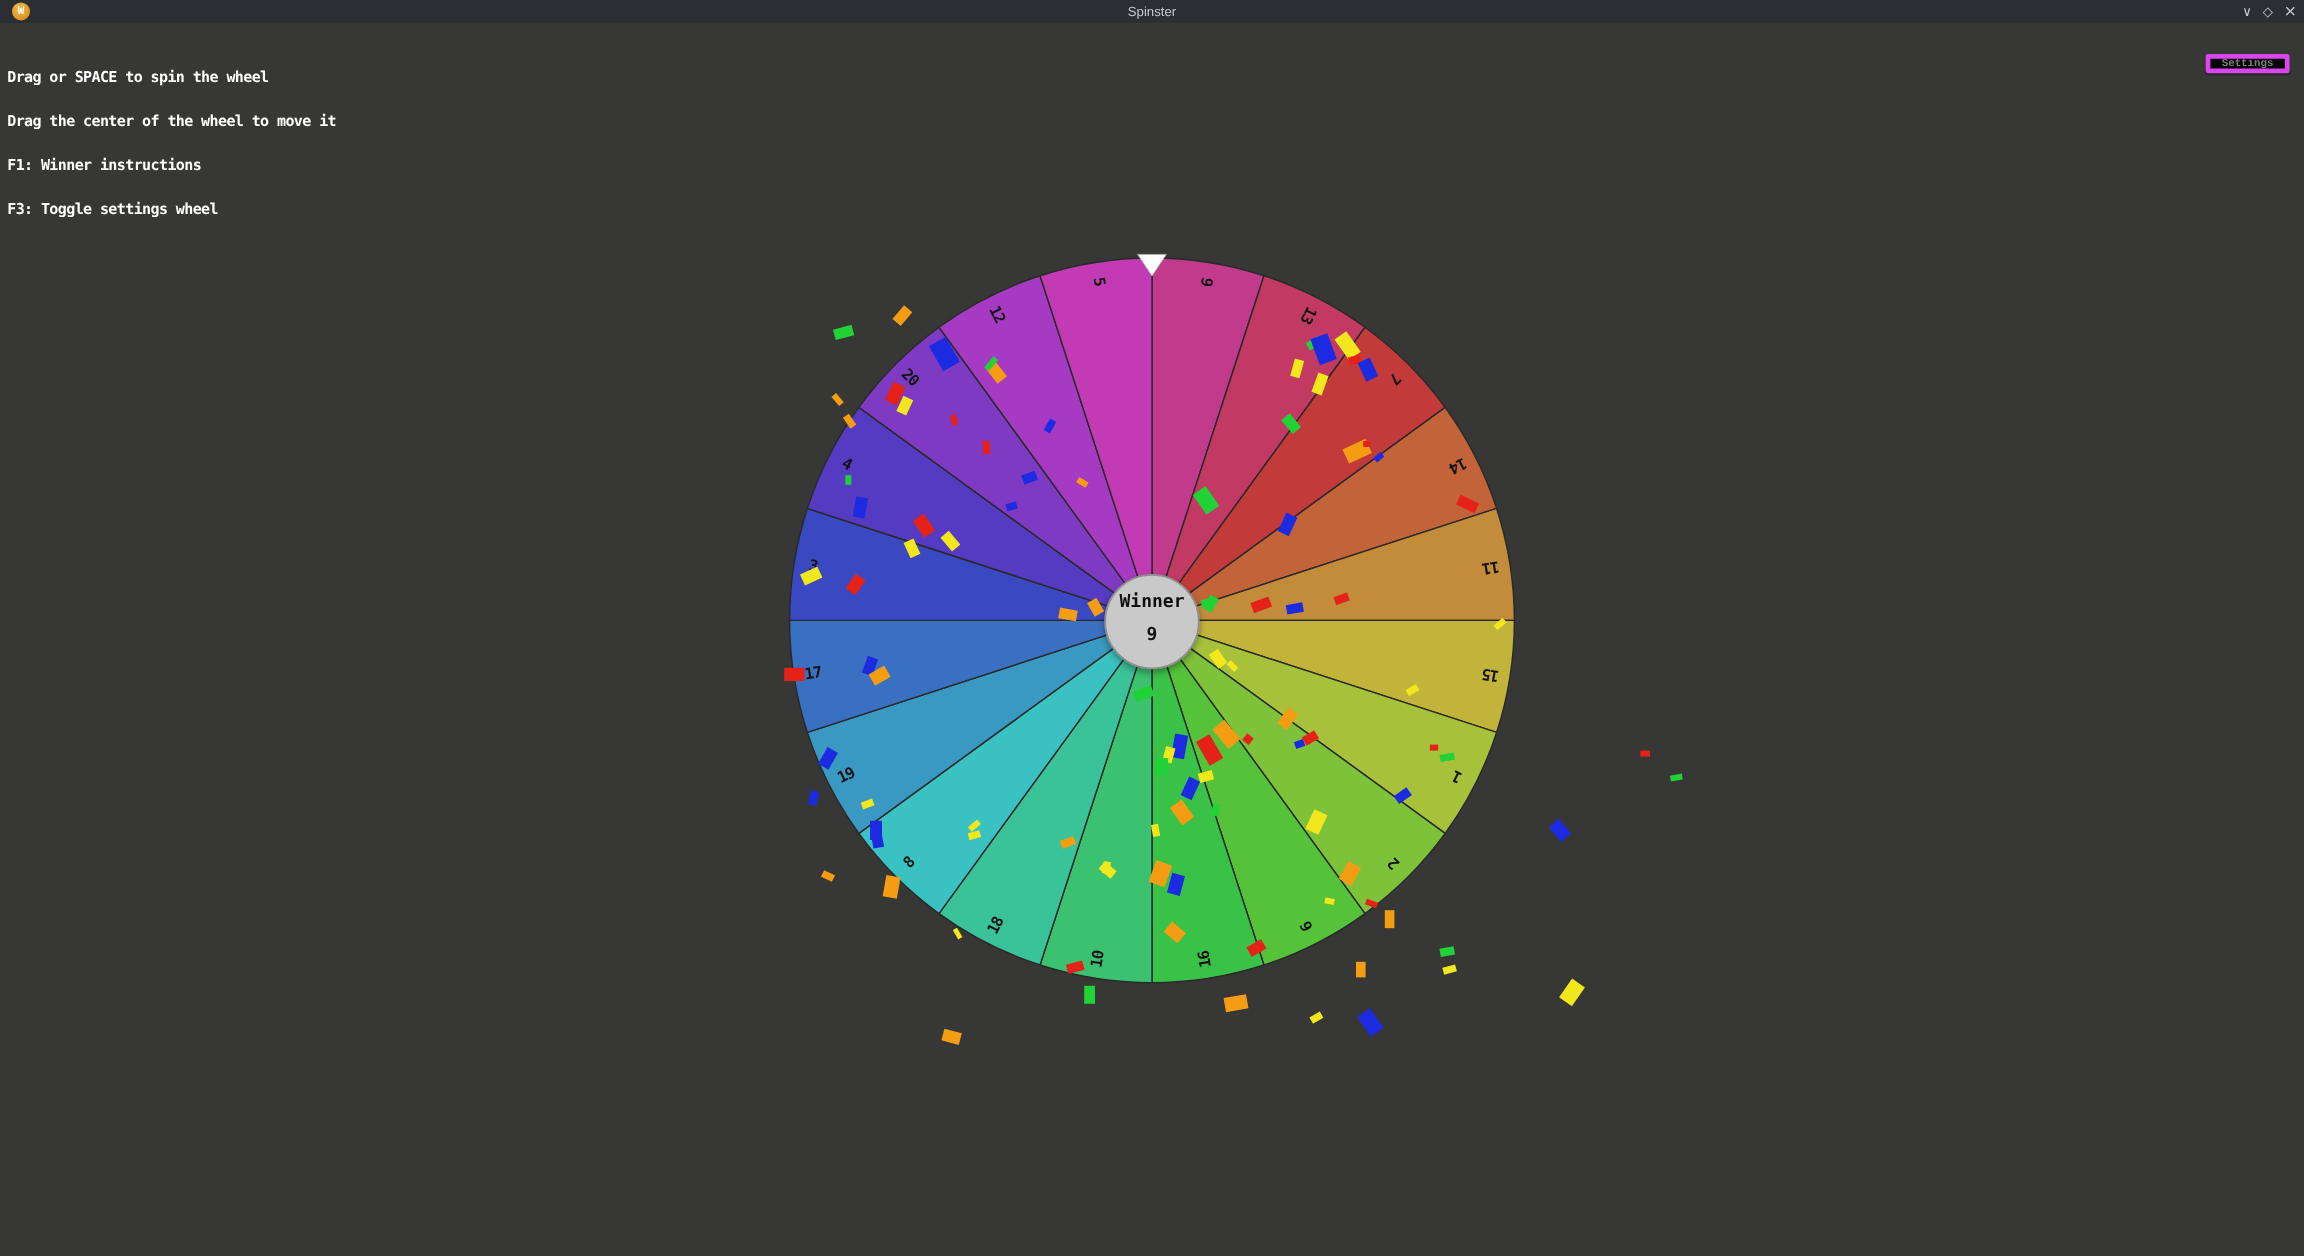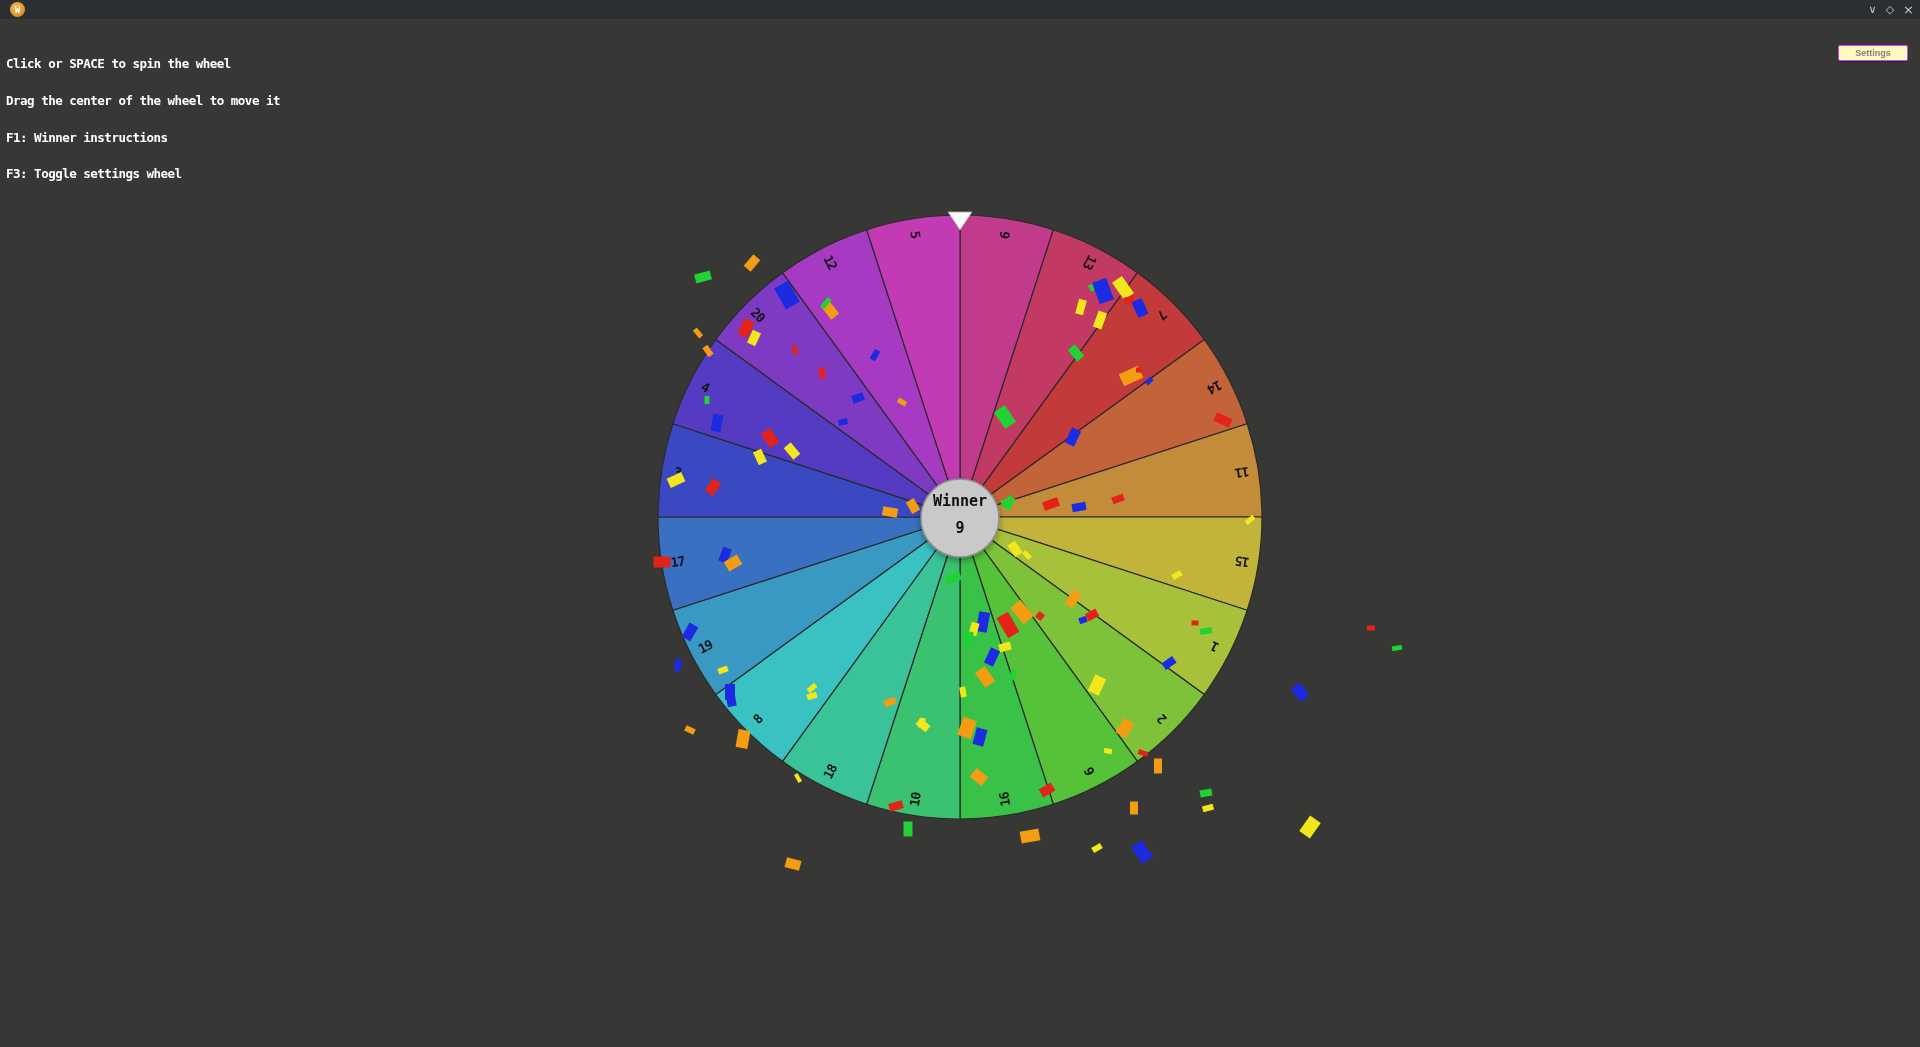--- a/index.html
+++ b/index.html
@@ -13,43 +13,44 @@
   .win-title{width:100%;text-align:center;color:#c6cacf;font-size:11px;
     font-family:"Liberation Sans", sans-serif;}
   .win-controls{position:absolute;right:6px;top:0;height:19px;display:flex;gap:9px;
     align-items:center;color:#c9cdd1;font-size:11px;font-family:"DejaVu Sans", sans-serif;}
   .win-controls span{cursor:default;line-height:19px;}
   
   .instructions{position:absolute;left:6px;top:34px;color:#ffffff;
     font-size:12.5px;font-weight:bold;letter-spacing:-0.5px;line-height:12.2px;white-space:pre;}
   
   .settings-btn{position:absolute;left:1838px;top:45px;width:70px;height:16px;
-    background:#fef9c3;border:1px solid #d946ef;border-radius:2px;box-sizing:border-box;
+    background:#000000;border:4px solid #d946ef;border-radius:2px;box-sizing:border-box;
     color:#808080;font-size:9px;font-weight:bold;display:flex;align-items:center;justify-content:center;
-    font-family:Liberation Sans, sans-serif;box-shadow:0 1px 1px rgba(0,0,0,0.35);}
+    font-family:Liberation Mono, monospace;box-shadow:0 1px 1px rgba(0,0,0,0.35);}
   
   #wheel-layer{position:absolute;left:0;top:19px;width:1920px;height:1028px;}
   #wheel-layer text{font-family:"DejaVu Sans Mono", monospace;font-weight:bold;}
   .seg-label{font-size:13px;fill:#141414;letter-spacing:-1px;}
   .hub-label{font-size:15px;fill:#101010;}
 </style>
 </head>
 <body>
 
 <div class="titlebar">
   <div class="app-icon">W</div>
+  <div class="win-title">Spinster</div>
   <div class="win-controls">
     <span>∨</span>
     <span>◇</span>
     <span style="font-size:13px;">×</span>
   </div>
 </div>
 
 <div class="instructions">
-  <div>Click or SPACE to spin the wheel</div>
+  <div>Drag or SPACE to spin the wheel</div>
   <div>Drag the center of the wheel to move it</div>
   <div>F1: Winner instructions</div>
   <div>F3: Toggle settings wheel</div>
 </div>
 
 <div class="settings-btn">Settings</div>
 
 <div id="wheel-layer"><svg width="1920" height="1028" viewBox="0 19 1920 1028">
       <defs>
         <filter id="hubshadow" x="-40%" y="-40%" width="180%" height="180%">

